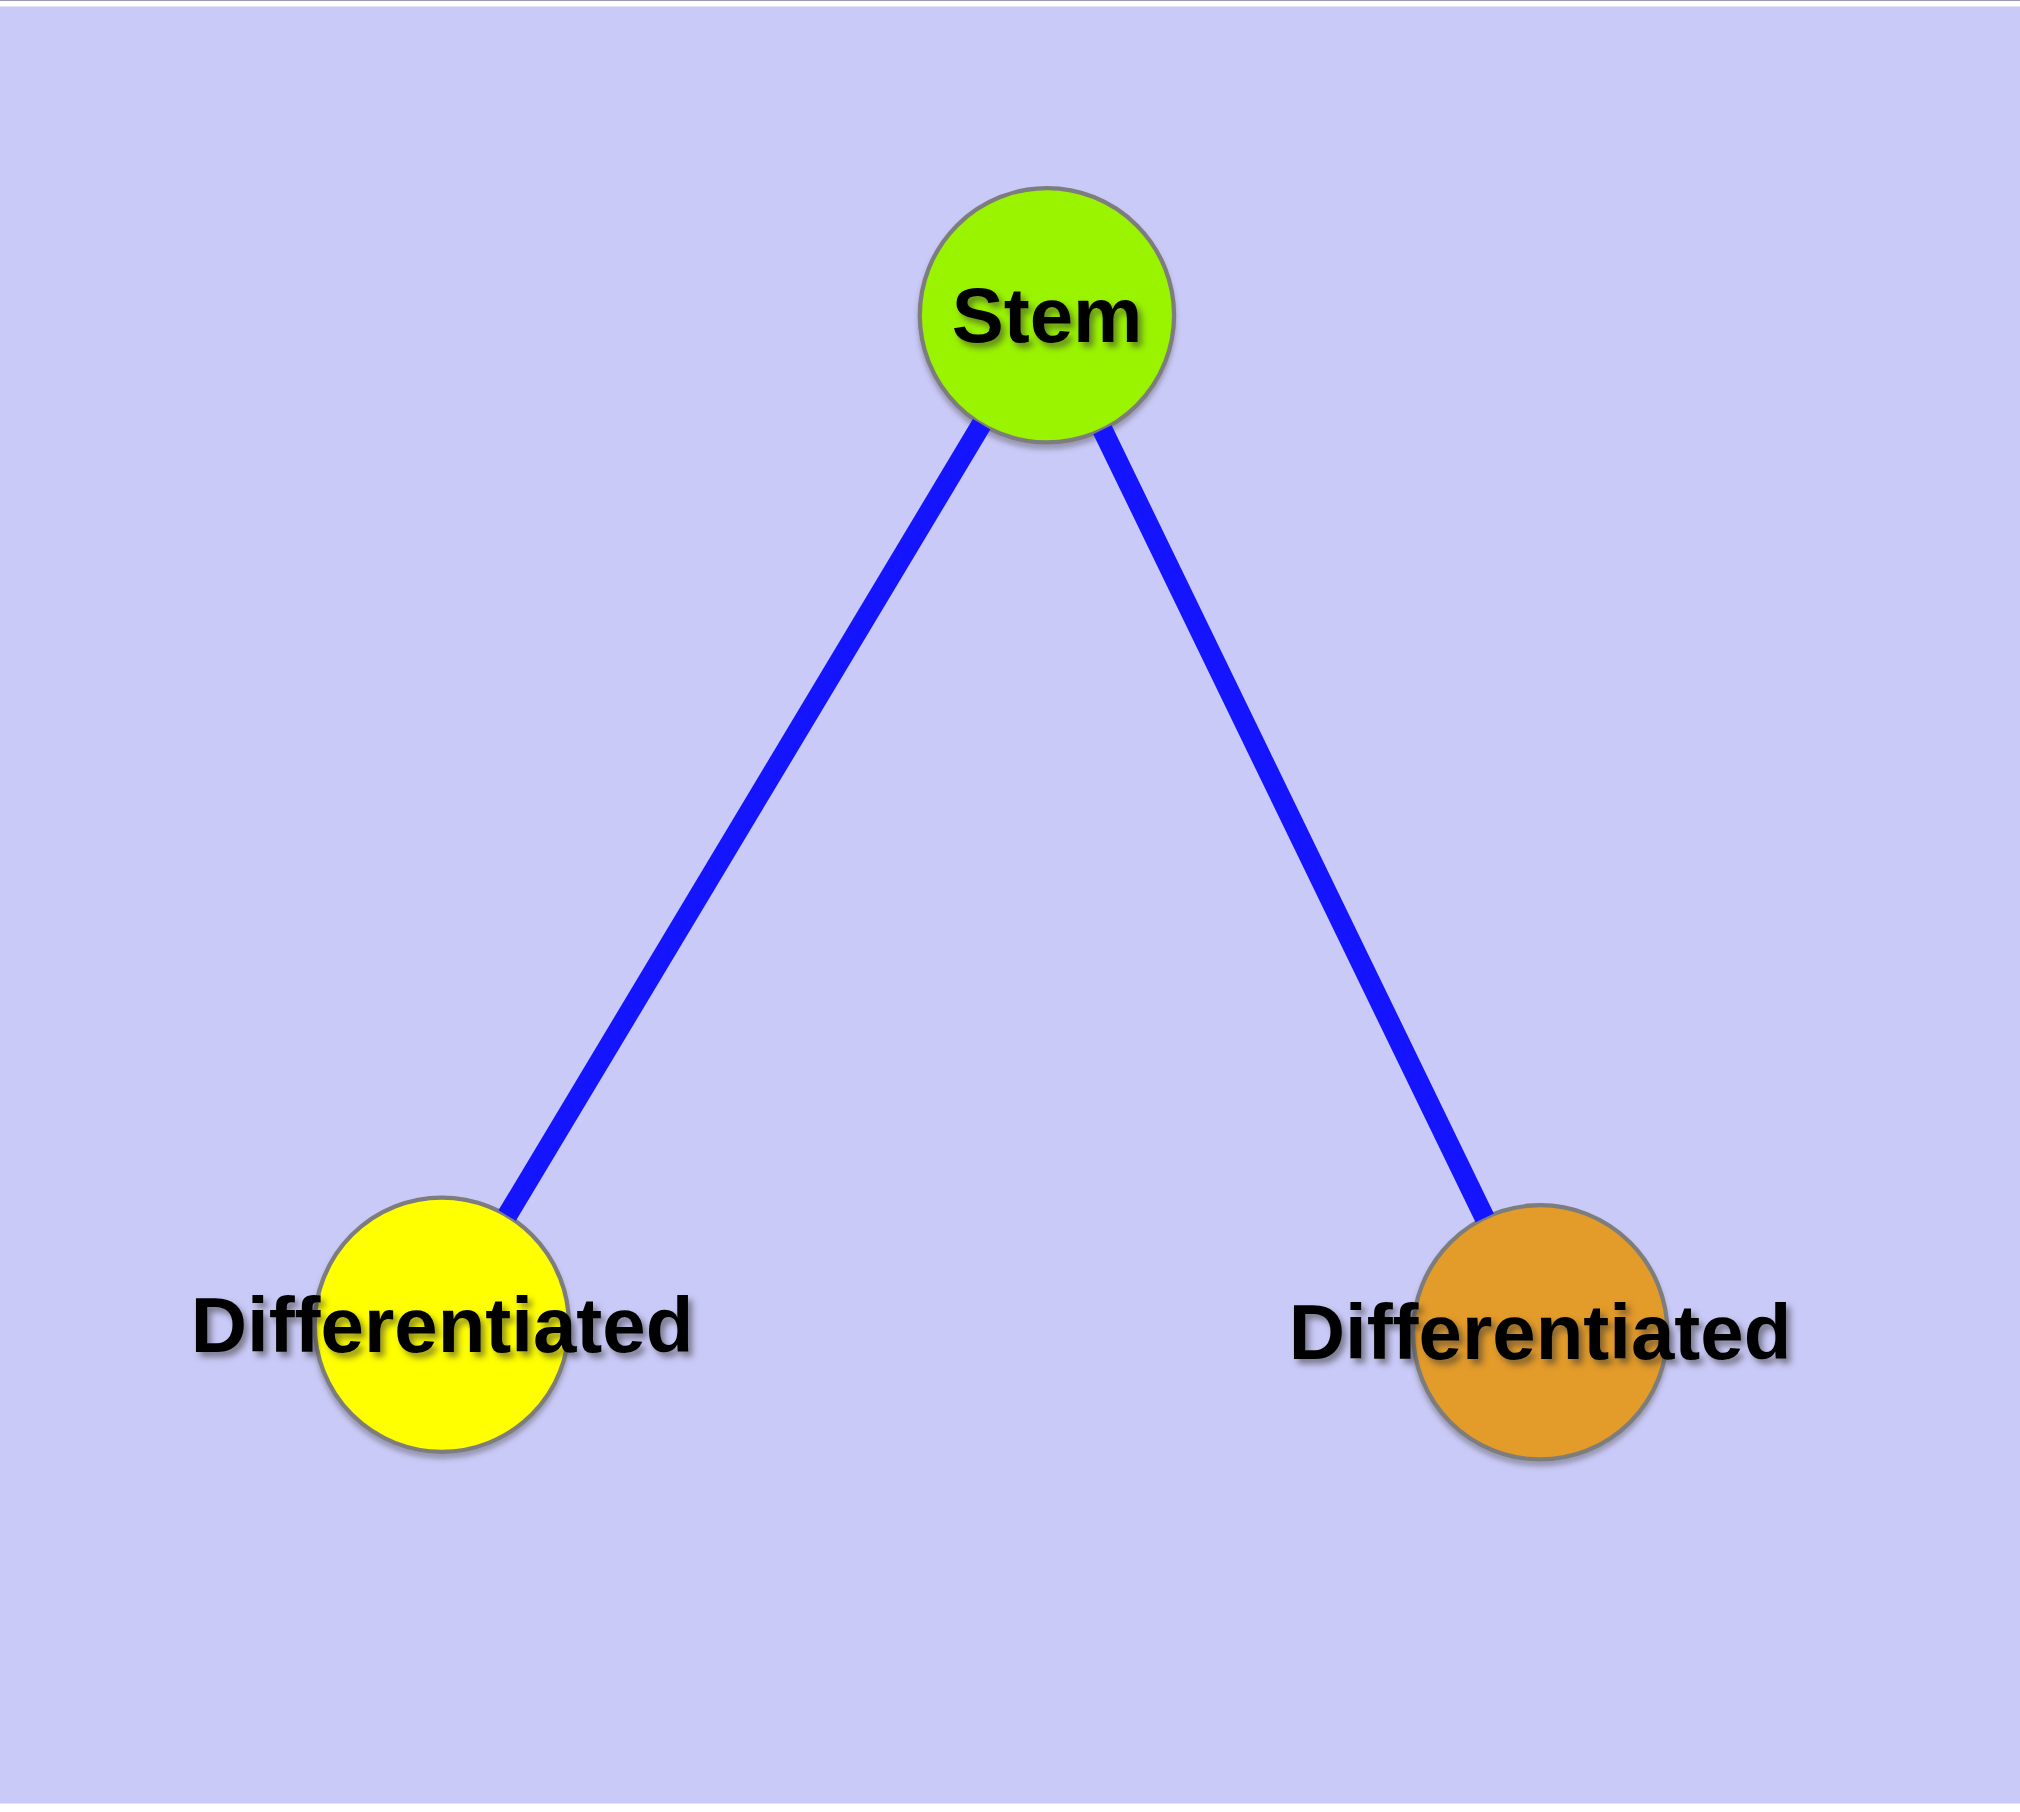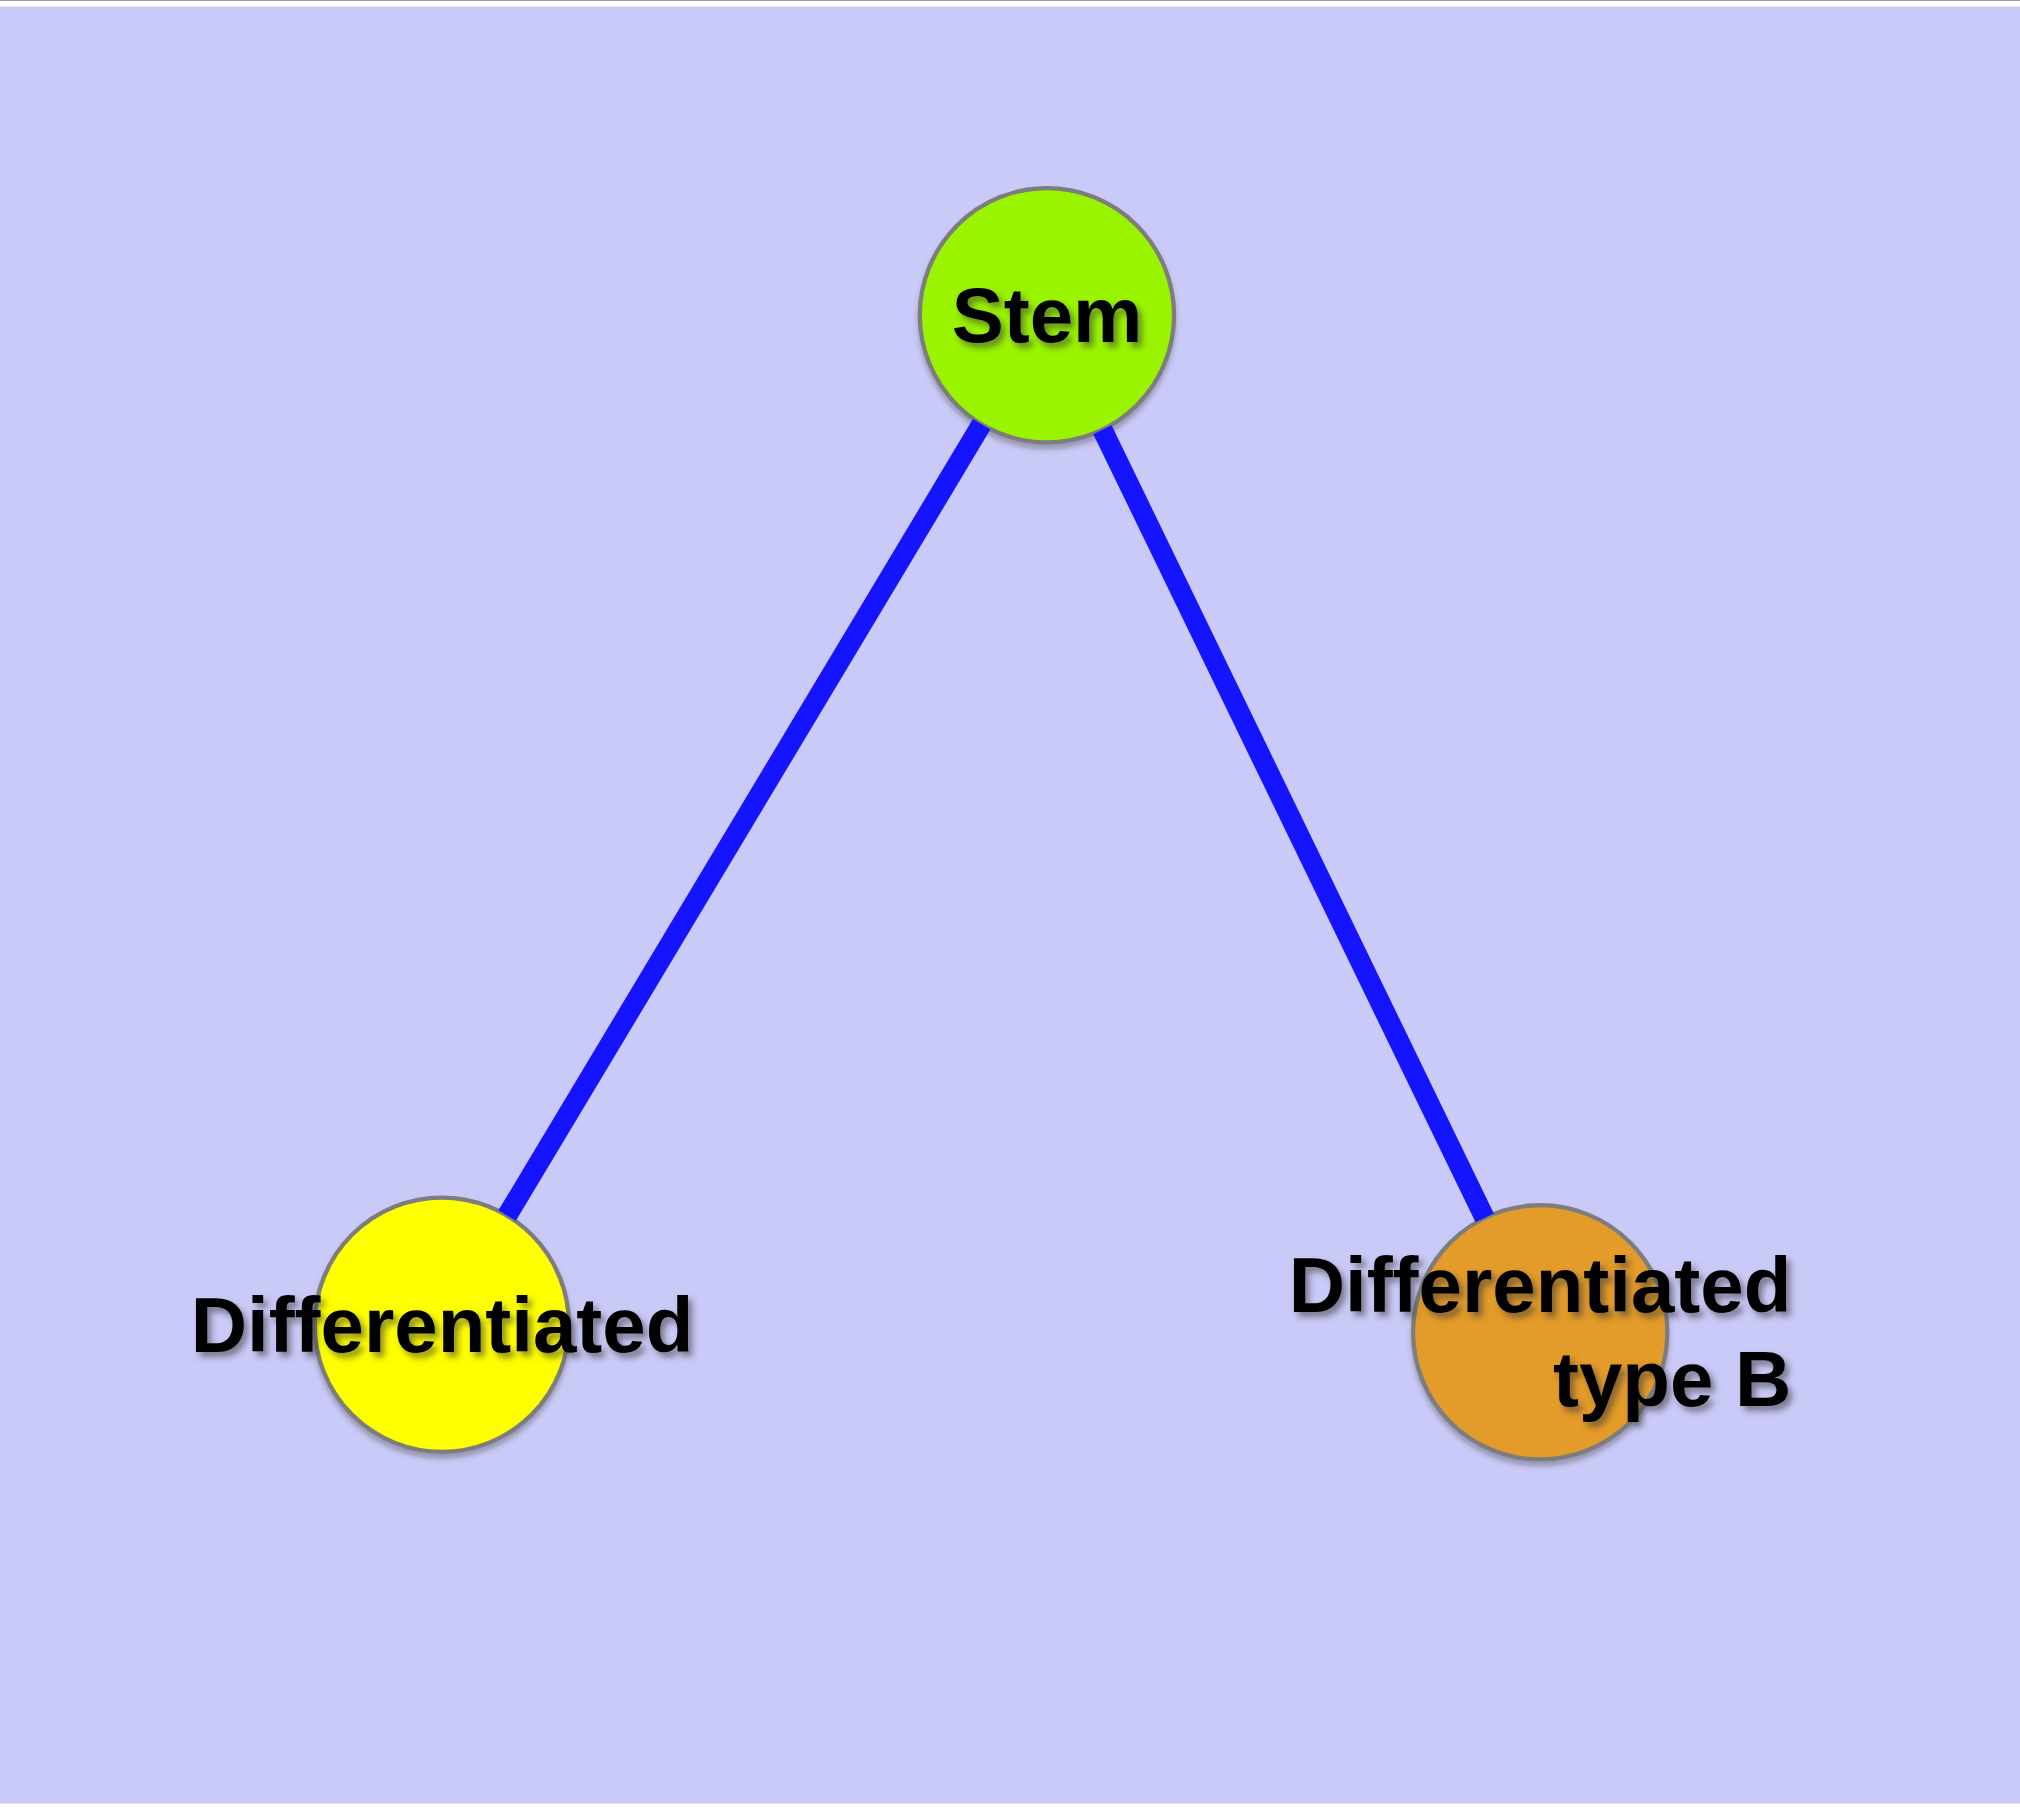--- a/index.html
+++ b/index.html
@@ -49,21 +49,21 @@
   .node-label {
     position: absolute;
     transform: translate(-50%, -50%);
     z-index: 3;
     color: var(--text-color, #000000);
     font-size: 78px;
     line-height: 94px;
     font-weight: 700;
     letter-spacing: 0;
     white-space: nowrap;
-    text-align: right;
+    text-align: center;
     text-shadow: 4.2px 5.1px 6.8px rgba(55, 55, 55, 0.55);
     pointer-events: none;
   }
   .node-label .label-line {
     display: block;
   }
 </style>
 </head>
 <body>
 
@@ -88,15 +88,14 @@
 <div class="node-label" style="left:1047px; top:315px;">
   <span class="label-line">Stem</span>
 </div>
 
 <div class="node-label" style="left:442px; top:1325px;">
   <span class="label-line">Differentiated</span>
 </div>
 
 <div class="node-label" style="left:1540px; top:1332px;">
   <span class="label-line">Differentiated</span>
-  <span class="label-line">type B</span>
 </div>
 
 
 </body></html>

